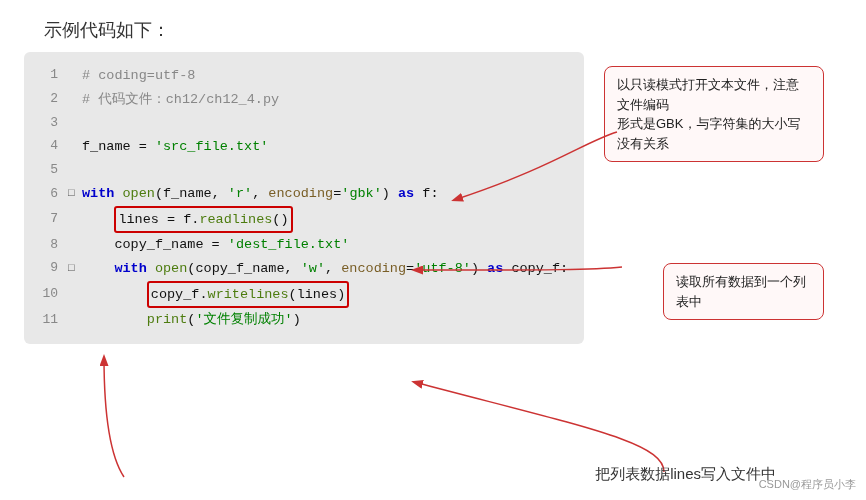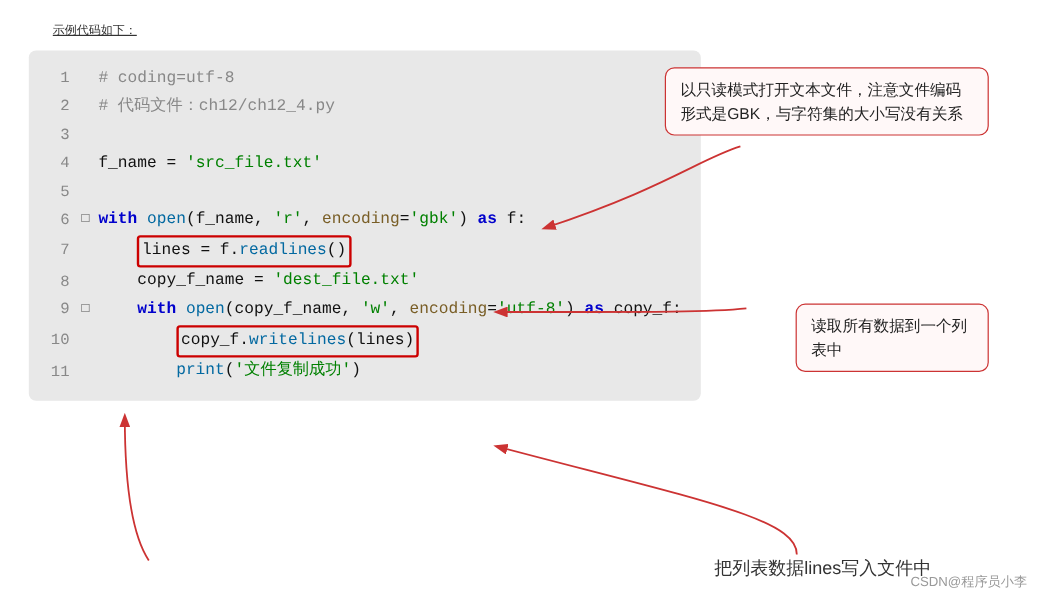--- a/index.html
+++ b/index.html
@@ -14,25 +14,24 @@
     }
 
     .page-container {
       width: 866px;
       height: 500px;
       position: relative;
       padding: 18px 24px 16px 24px;
     }
 
     .intro-text {
-      font-size: 10px;
+      font-size: 18px;
       color: #333;
       margin-bottom: 10px;
       margin-left: 20px;
-      text-decoration: underline;
     }
 
     .code-block {
       background: #e8e8e8;
       border-radius: 6px;
       padding: 12px 16px 12px 10px;
       font-family: 'Consolas', 'Courier New', monospace;
       font-size: 13.5px;
       line-height: 1.75;
       position: relative;
@@ -58,21 +57,21 @@
 
     .line-indicator {
       width: 14px;
       flex-shrink: 0;
       color: #555;
       font-size: 12px;
     }
 
     .kw { color: #0000cc; font-weight: bold; }
     .str { color: #008000; }
-    .fn { color: #0369a1; }
+    .fn { color: #4d7c0f; }
     .comment { color: #888; }
     .param { color: #795e26; }
 
     .highlighted-box {
       display: inline-block;
       border: 2px solid #cc0000;
       border-radius: 3px;
       padding: 0 2px;
       background: transparent;
     }
@@ -85,21 +84,21 @@
       border-radius: 8px;
       padding: 8px 12px;
       font-size: 13px;
       color: #222;
       line-height: 1.5;
     }
 
     .bubble-top-right {
       top: 14px;
       right: 18px;
-      width: 270px;
+      width: 220px;
     }
 
     .bubble-right-mid {
       top: 195px;
       right: 18px;
       width: 161px;
       margin-top: 16px;
     }
 
     

